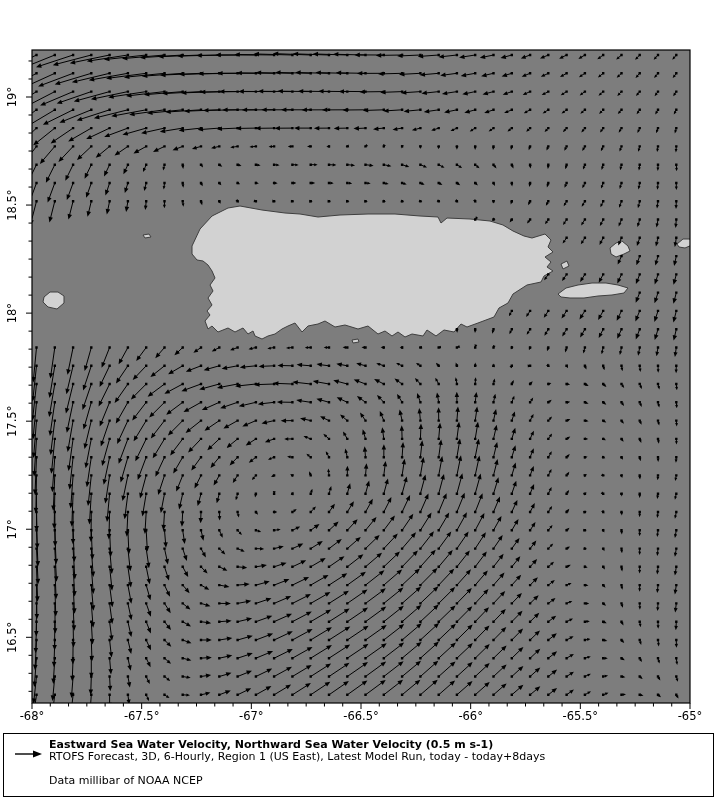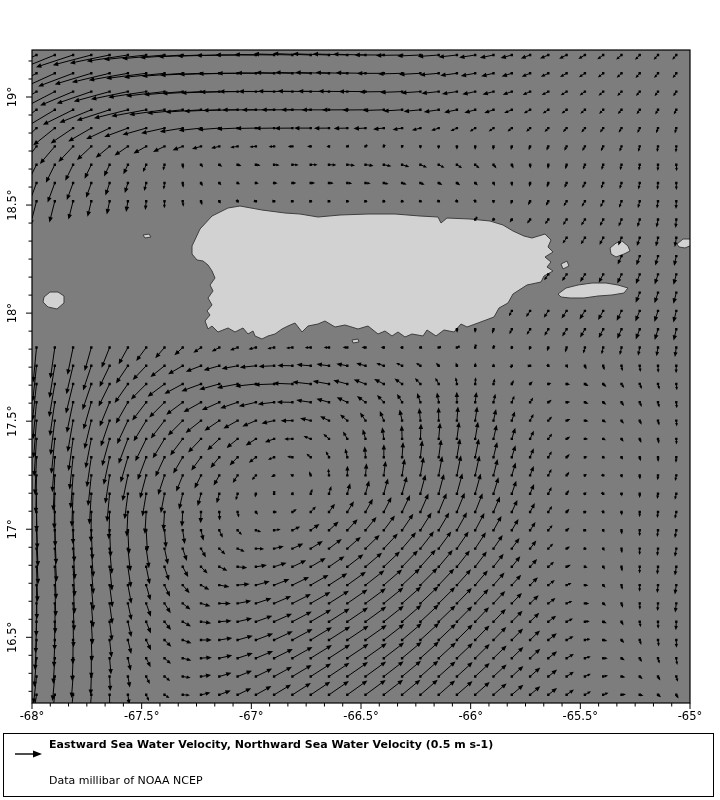--- a/index.html
+++ b/index.html
@@ -131,15 +131,16 @@
       <text x="16" y="505.34" text-anchor="middle" transform="rotate(-90 16 505.34)" font-size="11.5px" fill="#000">17°</text>
       <text x="16" y="613.425" text-anchor="middle" transform="rotate(-90 16 613.425)" font-size="11.5px" fill="#000">16.5°</text>
     </svg>
 
   <div id="legend">
     <svg width="34" height="22">
       <line x1="3" y1="12" x2="24" y2="12" stroke="#000" stroke-width="1.4"></line>
       <polygon points="30,12 21,8.6 21,15.4" fill="#000"></polygon>
     </svg>
     <div class="txt t1">Eastward Sea Water Velocity, Northward Sea Water Velocity (0.5 m s-1)</div>
+    <div class="txt t2">RTOFS Forecast, 3D, 6-Hourly, Region 1 (US East), Latest Model Run, today - today+8days</div>
     <div class="txt t4">Data millibar of NOAA NCEP</div>
   </div>
 </div>
 
 </body></html>

